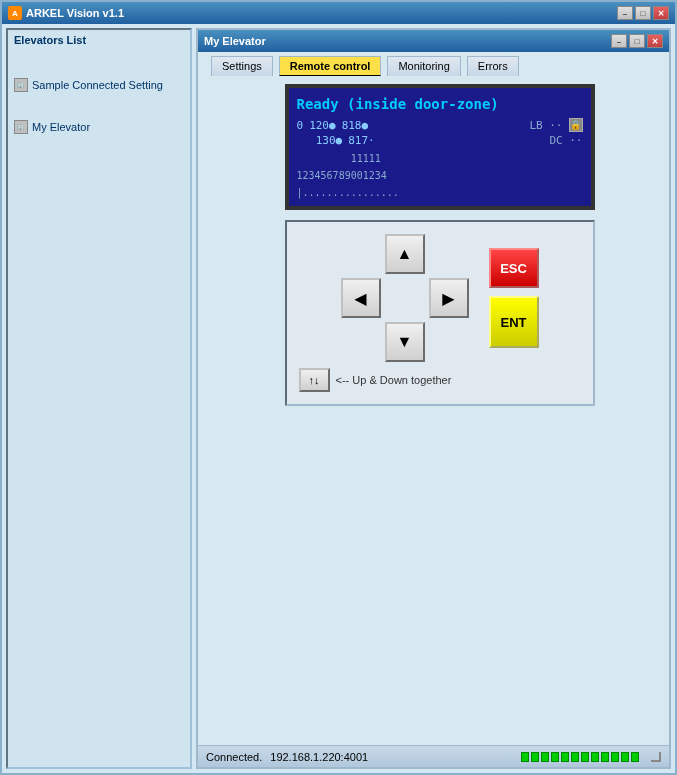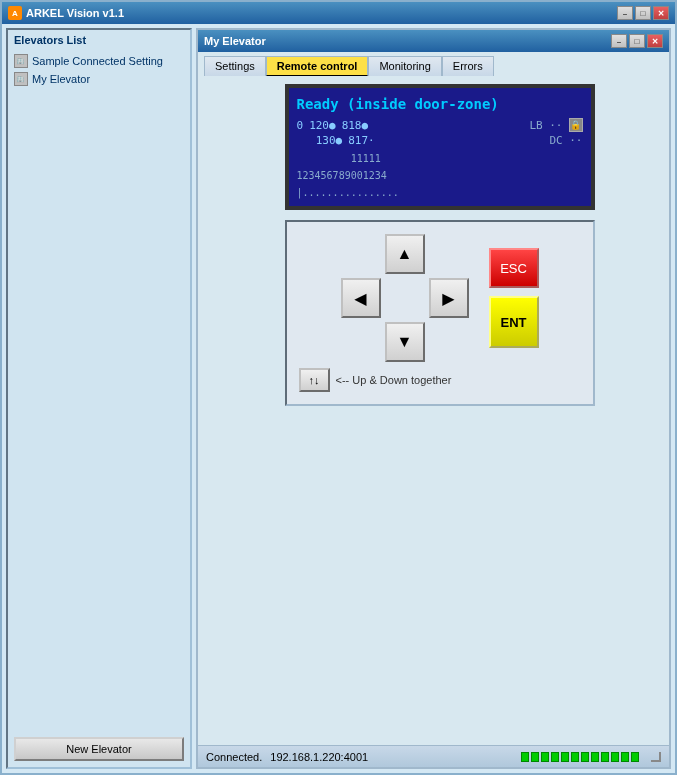--- a/index.html
+++ b/index.html
@@ -84,20 +84,21 @@
 
     
     .sidebar {
       width: 186px;
       background: #d0e4f0;
       border: 2px inset #a0c0d8;
       display: flex;
       flex-direction: column;
       flex-shrink: 0;
       padding: 2px;
+      gap: 24px;
     }
 
     .sidebar-title {
       font-size: 11px;
       font-weight: bold;
       color: #003366;
       padding: 2px 4px;
       margin-bottom: 4px;
     }
 
@@ -158,22 +159,22 @@
     }
 
     .inner-title-buttons {
       display: flex;
       gap: 2px;
     }
 
     
     .tabs-bar {
       display: flex;
-      gap: 0;
-      padding: 4px 6px 0;
+      gap: 6px;
+      padding: 4px 13px 0;
       background: #d8e8f0;
       flex-shrink: 0;
     }
 
     .tab {
       padding: 3px 10px;
       background: linear-gradient(to bottom, #e0e8f0, #c8d8e8);
       border: 1px solid #a0b8cc;
       border-bottom: none;
       cursor: pointer;
@@ -295,21 +296,21 @@
       justify-content: center;
     }
 
     .esc-btn {
       width: 50px;
       height: 40px;
       background: linear-gradient(to bottom, #ff4444, #cc0000);
       border: 2px outset #ff8888;
       cursor: pointer;
       color: white;
-      font-weight: normal;
+      font-weight: bold;
       font-size: 13px;
       display: flex;
       align-items: center;
       justify-content: center;
     }
 
     .ent-btn {
       width: 50px;
       height: 52px;
       background: linear-gradient(to bottom, #ffff00, #cccc00);
@@ -402,21 +403,20 @@
         <span>Sample Connected Setting</span>
       </div>
 
       <div class="sidebar-item">
         <div class="sidebar-item-icon">🏢</div>
         <span>My Elevator</span>
       </div>
 
       <div class="sidebar-spacer"></div>
 
-      <button class="new-elevator-btn">New Elevator</button>
     </div>
 
     <div class="inner-window">
 
       <div class="inner-title-bar">
         <span>My Elevator</span>
         <div class="inner-title-buttons">
           <div class="tb-btn">–</div>
           <div class="tb-btn">□</div>
           <div class="tb-btn close">✕</div>

